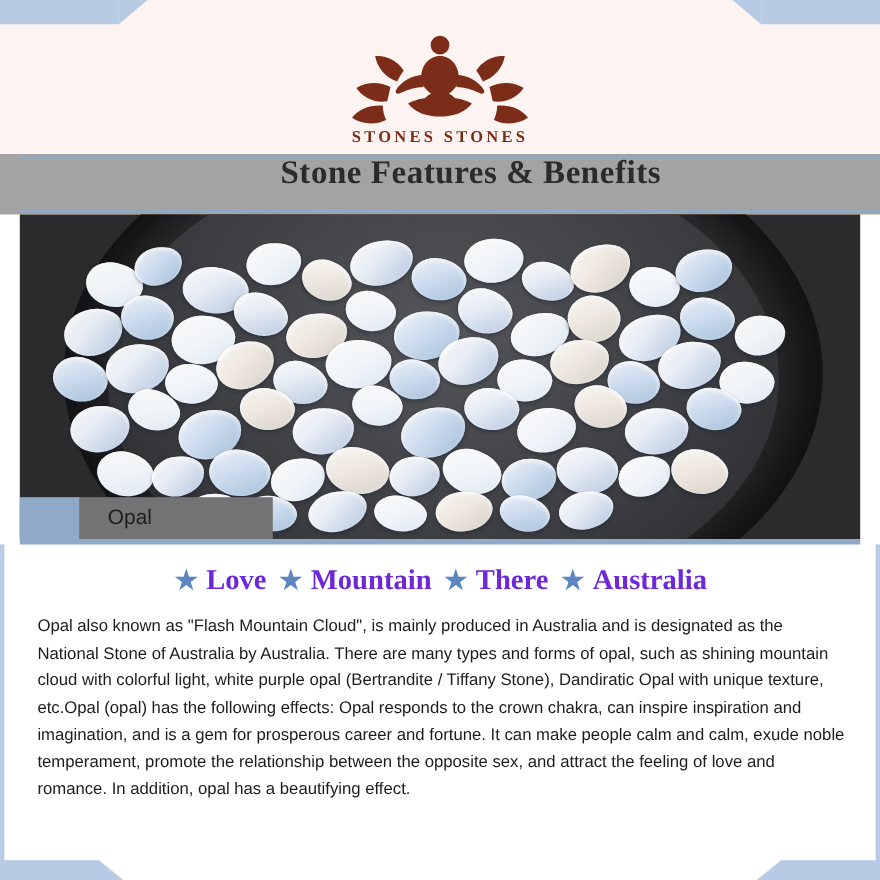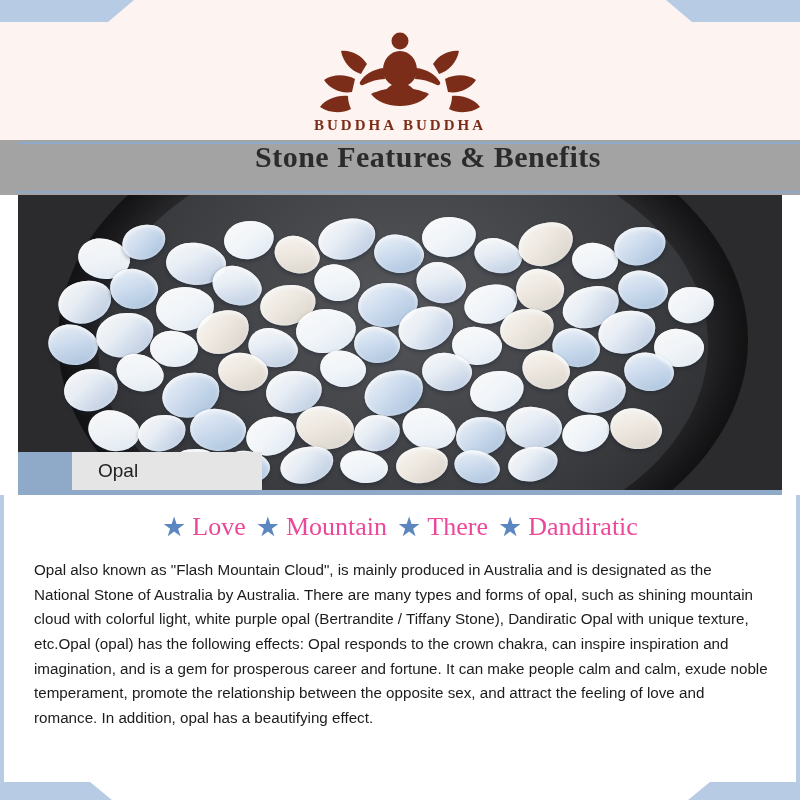--- a/index.html
+++ b/index.html
@@ -137,23 +137,23 @@
   }
   .stone.blue { background: linear-gradient(150deg, #f4f9ff 0%, #d3e2f4 45%, #a9c3e0 100%); }
   .stone.warm { background: linear-gradient(150deg, #fffdf8 0%, #f4eee6 45%, #dcd6cd 100%); }
   .stone.clear { background: linear-gradient(150deg, #ffffff 0%, #f7fbff 50%, #e2ecf7 100%); }
 
   
   .stone-label {
     position: absolute;
     left: 72px;
     top: 452px;
-    width: 190px;
+    width: 176px;
     height: 38px;
-    background: #e5e5e5;
+    background: #737373;
     display: flex;
     align-items: center;
     padding-left: 26px;
     box-sizing: border-box;
   }
   .stone-label-text {
     font-family: "Liberation Sans", sans-serif;
     font-size: 19px;
     color: #1f1f1f;
   }
@@ -189,23 +189,23 @@
     align-items: center;
     gap: 6px;
   }
   .kw .star {
     color: #5b86c0;
     font-size: 27px;
     line-height: 1;
   }
   .kw .kw-text {
     font-family: "Liberation Serif", serif;
-    font-weight: normal;
+    font-weight: bold;
     font-size: 26px;
-    color: #ec4899;
+    color: #6d28d9;
   }
 
   
   .body-copy {
     position: absolute;
     top: 558px;
     left: 34px;
     width: 734px;
     font-size: 15.2px;
     line-height: 1.62;
@@ -279,21 +279,21 @@
         <path d="M43 72 c-11 -1 -22 3 -28 11 c9 6 21 7 31 2 c-2 -4 -3 -9 -3 -13 z"></path>
 
         <path d="M128 40 c6 -9 16 -14 26 -13 c-2 11 -10 20 -20 23 c-2 -4 -4 -7 -6 -10 z"></path>
         <path d="M140 55 c10 -5 22 -5 31 1 c-6 9 -17 14 -28 12 c-1 -4 -2 -9 -3 -13 z"></path>
         <path d="M147 72 c11 -1 22 3 28 11 c-9 6 -21 7 -31 2 c2 -4 3 -9 3 -13 z"></path>
 
         <path d="M72 78 c-9 3 -16 9 -20 17 c11 2 22 -2 29 -9 c-4 -2 -7 -5 -9 -8 z" opacity="0"></path>
       </g>
     </svg>
   </div>
-  <div class="brand-name">BUDDHA BUDDHA</div>
+  <div class="brand-name">STONES STONES</div>
 
   <div class="title-bar">
     <div class="line top"></div>
     <div class="line bottom"></div>
     <div class="title-text">Stone Features &amp; Benefits</div>
   </div>
 
   <div class="photo">
     <div class="pan"></div>
     <div class="pan-rim"></div>
@@ -388,21 +388,21 @@
     <div class="kw">
       <span class="star">★</span>
       <span class="kw-text">Mountain</span>
     </div>
     <div class="kw">
       <span class="star">★</span>
       <span class="kw-text">There</span>
     </div>
     <div class="kw">
       <span class="star">★</span>
-      <span class="kw-text">Dandiratic</span>
+      <span class="kw-text">Australia</span>
     </div>
   </div>
 
   <div class="body-copy">Opal also known as "Flash Mountain Cloud", is mainly produced in Australia and is designated as the National Stone of Australia by Australia. There are many types and forms of opal, such as shining mountain cloud with colorful light, white purple opal (Bertrandite / Tiffany Stone), Dandiratic Opal with unique texture, etc.Opal (opal) has the following effects: Opal responds to the crown chakra, can inspire inspiration and imagination, and is a gem for prosperous career and fortune. It can make people calm and calm, exude noble temperament, promote the relationship between the opposite sex, and attract the feeling of love and romance. In addition, opal has a beautifying effect.</div>
 
   <div class="side-rule left"></div>
   <div class="side-rule right"></div>
   <div class="bottom-band left"></div>
   <div class="bottom-tri-left"></div>
   <div class="bottom-band right"></div>

